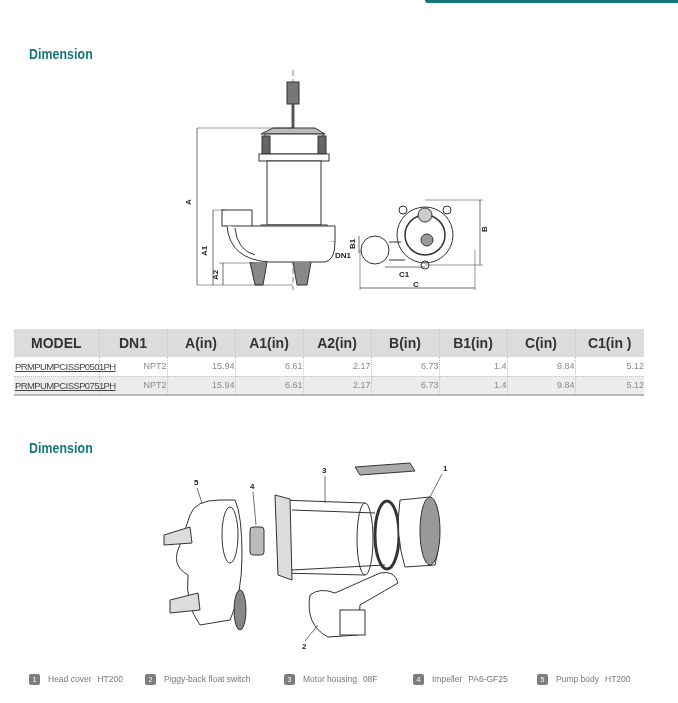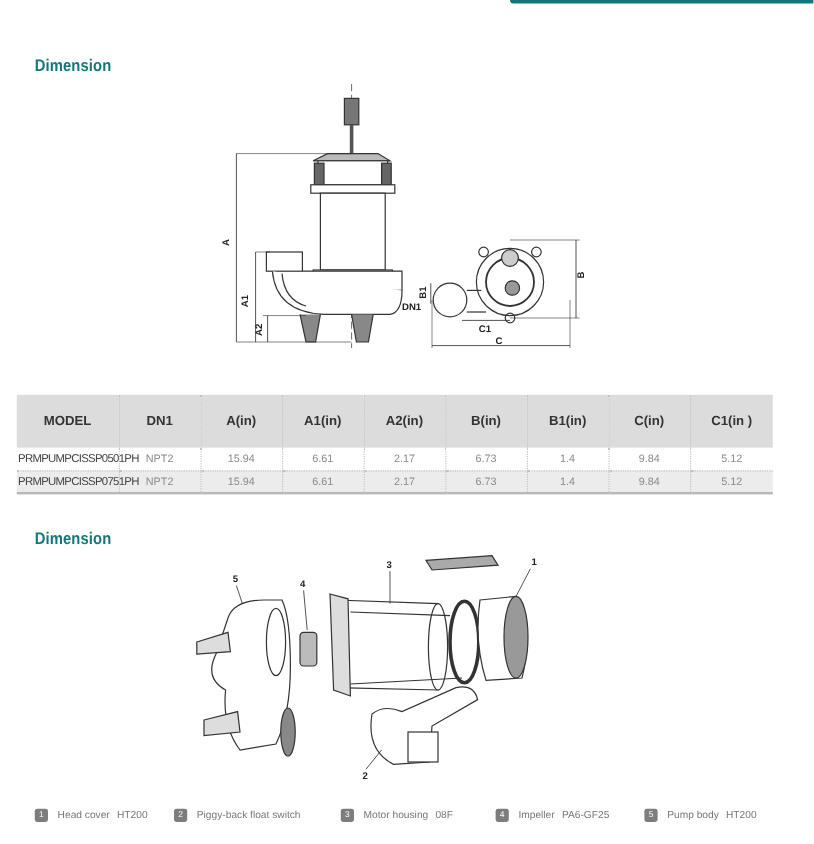--- a/index.html
+++ b/index.html
@@ -23,33 +23,33 @@
 
     .drawing1 { position: absolute; left: 175px; top: 70px; width: 330px; height: 225px; }
     .drawing2 { position: absolute; left: 150px; top: 455px; width: 320px; height: 195px; }
 
     
     .spec-table {
       position: absolute; left: 14px; top: 329px; width: 630px;
       border-collapse: collapse; table-layout: fixed;
     }
     .spec-table th {
-      background: #dcdcdc; height: 44px; font-size: 11px; font-weight: bold; color: #333;
+      background: #dcdcdc; height: 28px; font-size: 14px; font-weight: bold; color: #333;
       text-align: center; border-right: 1px dotted #c4c4c4;
     }
     .spec-table th:last-child, .spec-table td:last-child { border-right: none; }
     .spec-table td {
-      height: 19px; font-size: 9px; color: #8a8a8a; text-align: center;
+      height: 19px; font-size: 9px; color: #8a8a8a; text-align: right;
       border-right: 1px dotted #c4c4c4; border-bottom: 1px dotted #c4c4c4;
     }
     .spec-table tr.alt td { background: #ececec; }
     .spec-table tr.last td { border-bottom: 2px solid #b8b8b8; }
     .spec-table td.model {
       color: #444; font-size: 9.5px; text-align: right; padding-left: 1px;
-      letter-spacing: -0.6px; transform-origin: left;
+      letter-spacing: -0.6px; transform-origin: left; text-decoration: underline;
     }
 
     
     .legend { position: absolute; top: 674px; left: 29px; display: flex; align-items: center; font-size: 8.5px; color: #777; }
     .legend-item { display: flex; align-items: flex-start; white-space: nowrap; }
     .badge {
       display: inline-flex; align-items: center; justify-content: center;
       width: 11px; height: 11px; background: #7d7d7d; color: #fff;
       border-radius: 2px; font-size: 7px; margin-right: 8px;
     }

